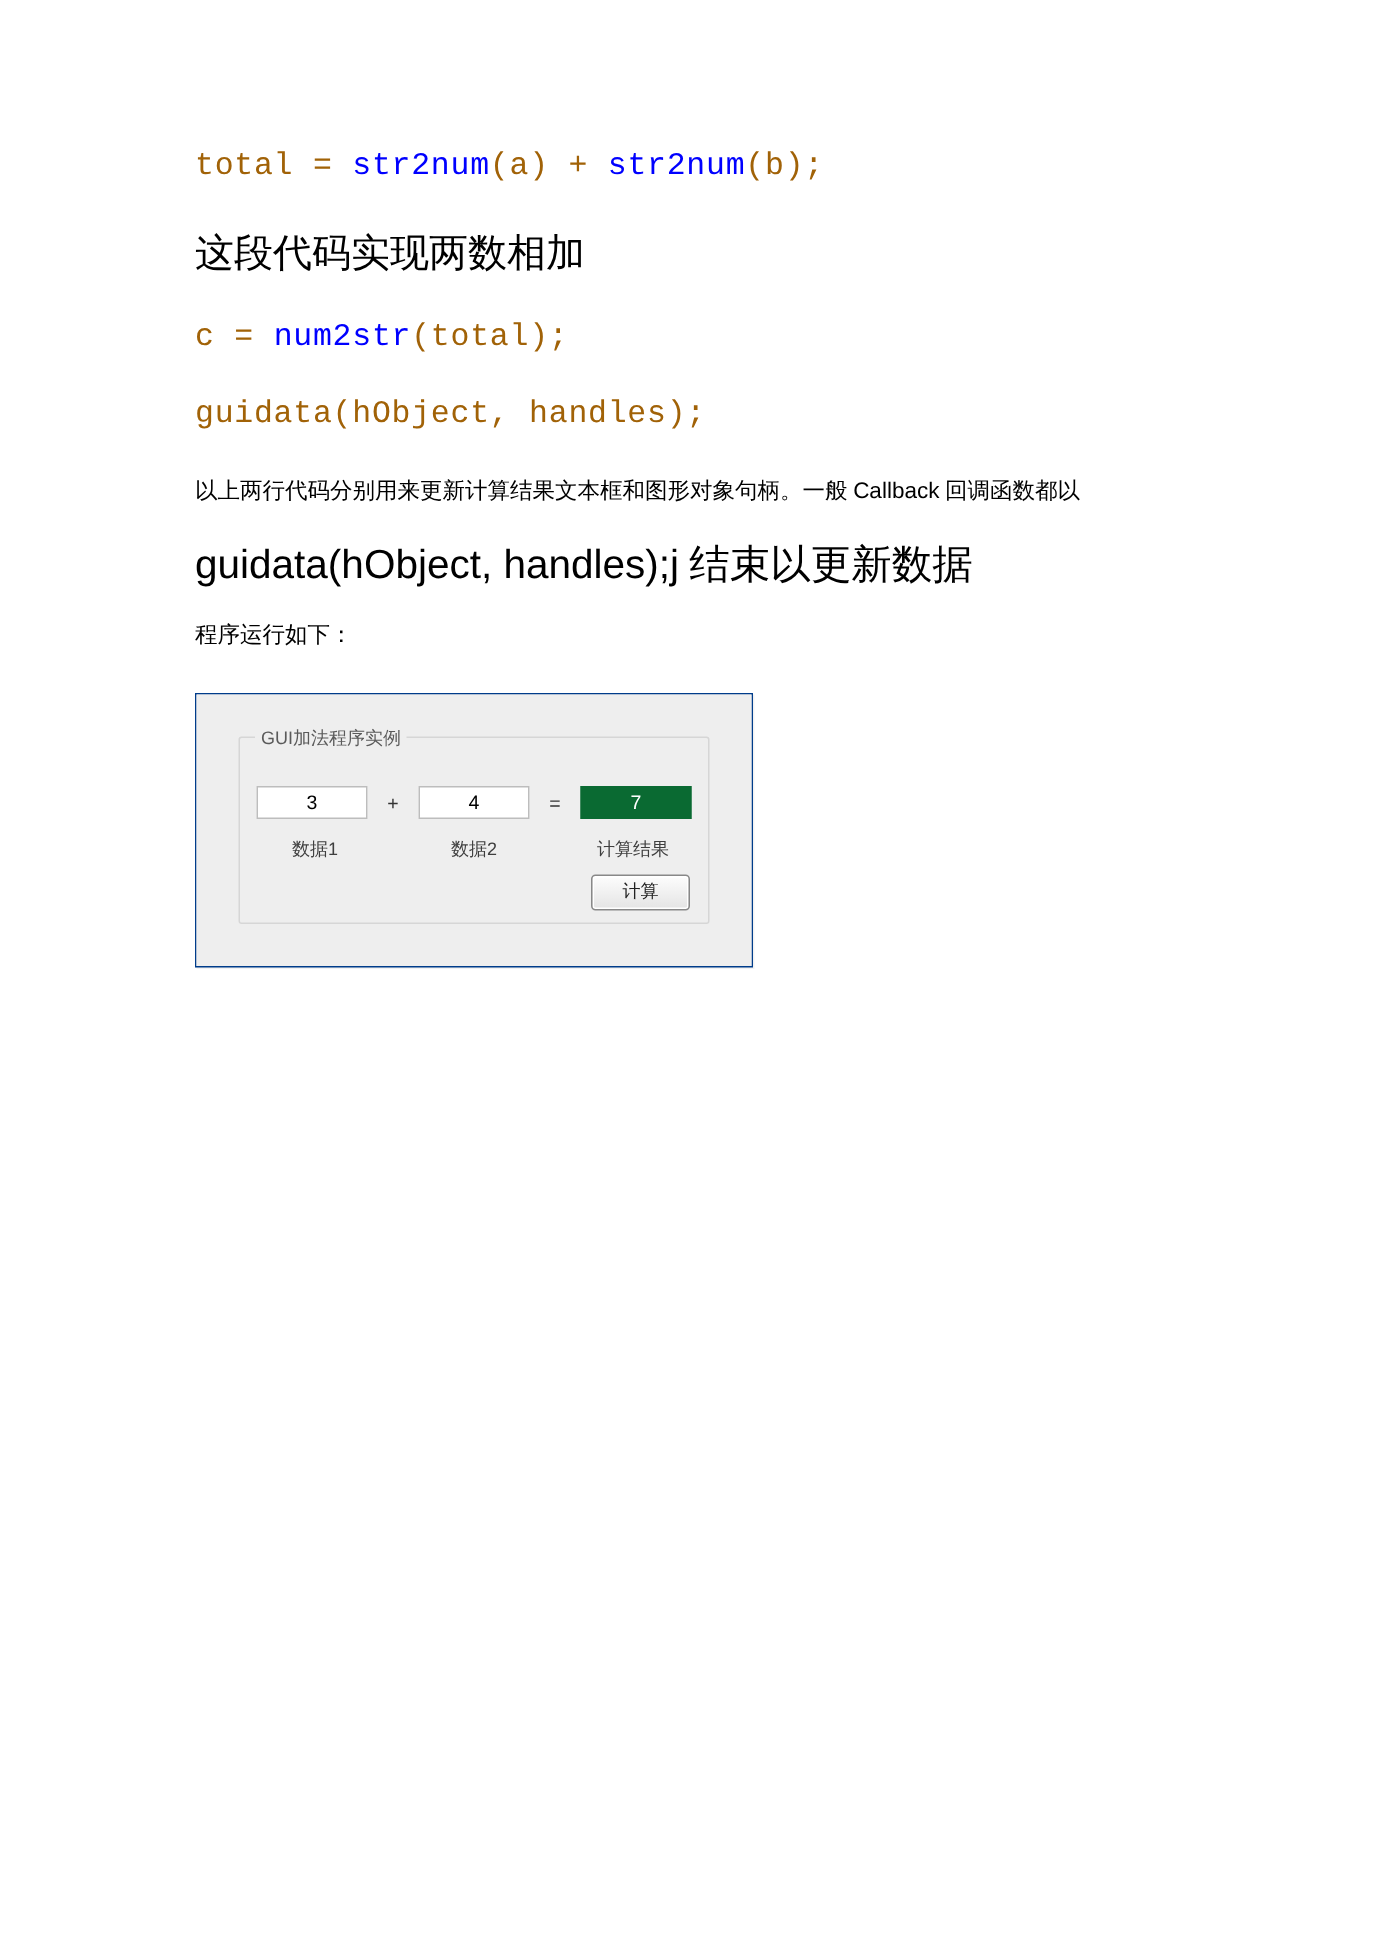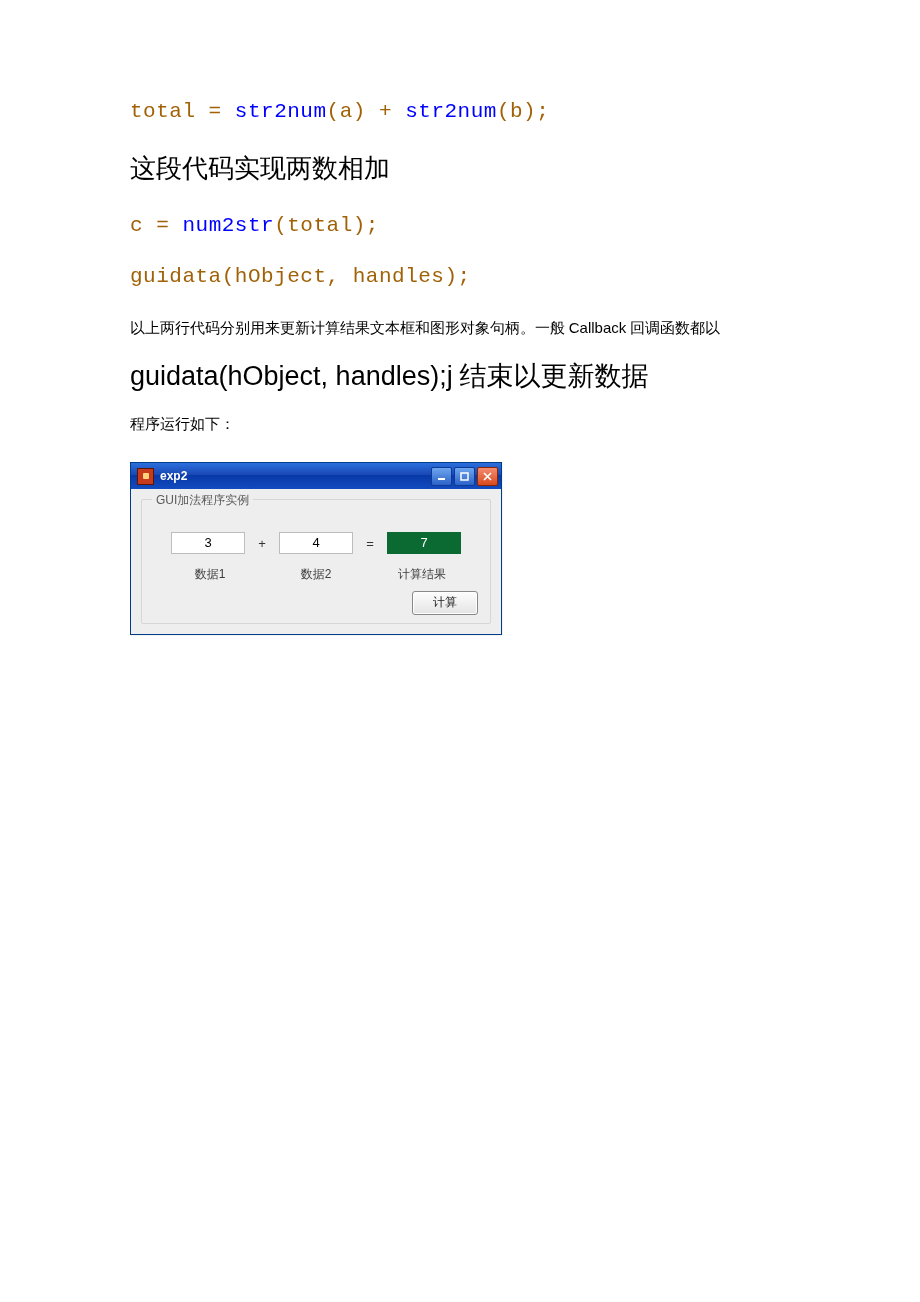--- a/index.html
+++ b/index.html
@@ -96,21 +96,21 @@
     font-size: 10px;
     box-sizing: border-box;
   }
   .winbtn.close {
     background: linear-gradient(to bottom, #f48c70, #d84a1f);
     border-color: #8c2400;
   }
   .winbtn svg { display:block; }
 
   .client {
-    padding: 10px;
+    padding: 28px;
     background: #eeeeee;
   }
   .groupbox {
     border: 1px solid #d6d6d6;
     border-radius: 2px;
     padding: 26px 8px 8px 8px;
     position: relative;
     min-height: 110px;
     box-sizing: border-box;
   }
@@ -217,41 +217,20 @@
     <span>以上两行代码分别用来更新计算结果文本框和图形对象句柄。一般 </span><span style="font-family:Arial,sans-serif">Callback</span><span> 回调函数都以</span>
   </div>
 
   <div class="mixed-line">
     <span class="sans">guidata(hObject, handles);j</span><span class="ser"> 结束以更新数据</span>
   </div>
 
   <div class="small-text" style="margin-bottom:26px;">程序运行如下：</div>
 
   <div class="win-wrap">
-    <div class="titlebar">
-      <span class="appicon"></span>
-      <span class="title">exp2</span>
-      <div class="winbtns">
-        <div class="winbtn">
-          <svg width="9" height="9" viewBox="0 0 9 9">
-              <rect x="1" y="6" width="7" height="2" fill="#fff"></rect>
-            </svg>
-        </div>
-        <div class="winbtn">
-          <svg width="9" height="9" viewBox="0 0 9 9">
-              <rect x="1" y="1" width="7" height="7" fill="none" stroke="#fff" stroke-width="1.5"></rect>
-            </svg>
-        </div>
-        <div class="winbtn close">
-          <svg width="9" height="9" viewBox="0 0 9 9">
-              <path d="M1 1 L8 8 M8 1 L1 8" stroke="#fff" stroke-width="1.6"></path>
-            </svg>
-        </div>
-      </div>
-    </div>
 
     <div class="client">
       <div class="groupbox">
         <div class="grouplabel">GUI加法程序实例</div>
 
         <div class="row-inputs">
           <div class="numbox">3</div>
           <div class="op">+</div>
           <div class="numbox">4</div>
           <div class="op">=</div>

